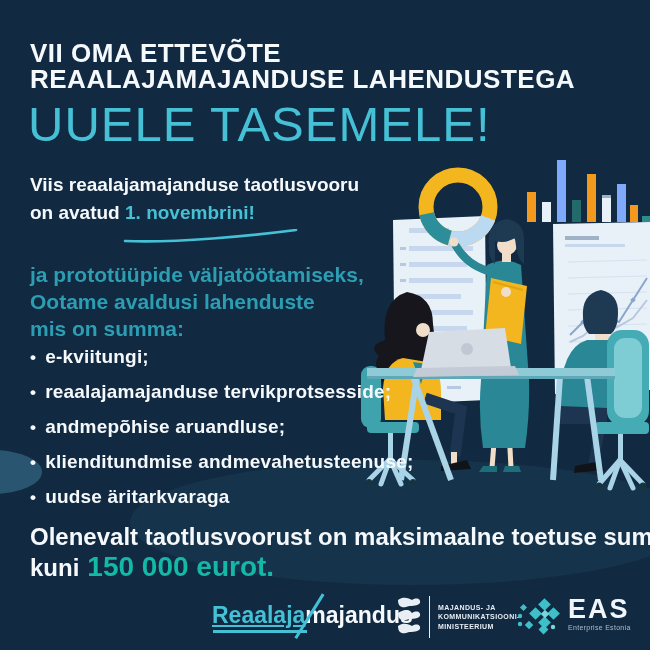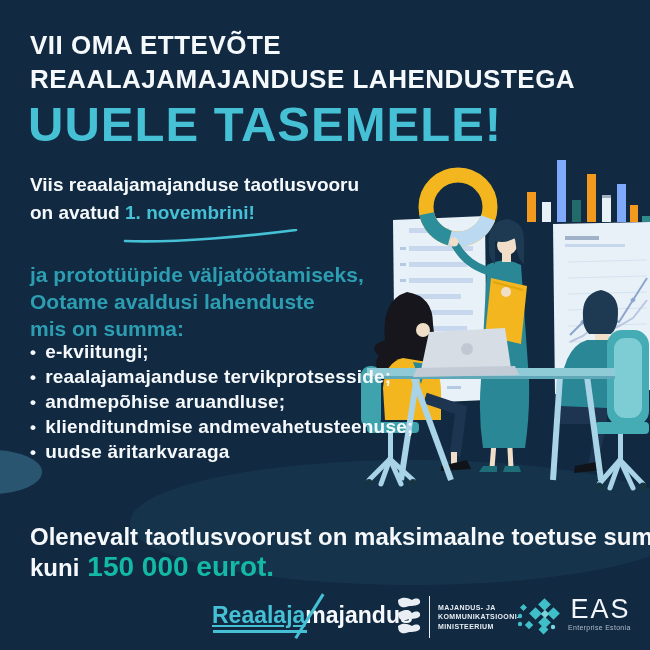--- a/index.html
+++ b/index.html
@@ -13,34 +13,34 @@
   .abs { position:absolute; }
 
   
   .floor-ellipse { left:130px; top:460px; width:565px; height:125px;
     border-radius:50%; background:#16334c; }
   .blob-left { left:-58px; top:450px; width:100px; height:44px;
     border-radius:50%; background:#2a5570; }
 
   
   .title-line { left:30px; font-size:26px; font-weight:bold; letter-spacing:.5px; white-space:nowrap; }
-  .t1 { top:30px; } .t2 { top:64px; }
-  .title-big { left:28px; top:96px; font-size:49px; font-weight:bold;
+  .t1 { top:38px; } .t2 { top:64px; }
+  .title-big { left:28px; top:96px; font-size:49px; font-weight:normal;
     letter-spacing:1px; color:#45c0d5; white-space:nowrap; }
 
   .sub { left:30px; font-size:19px; font-weight:bold; white-space:nowrap; }
   .s1 { top:174px; } .s2 { top:202px; }
   .deadline { color:#45c0d5; }
   .swoosh { left:122px; top:229px; }
 
   .intro { left:30px; top:261px; font-size:21px; font-weight:bold;
     line-height:27px; color:#2d9db2; white-space:nowrap; }
 
   ul.bullets { left:30px; top:340px; list-style:none; }
-  ul.bullets li { font-size:19px; line-height:24px; font-weight:bold;
+  ul.bullets li { font-size:19px; line-height:34px; font-weight:bold;
     letter-spacing:.2px; white-space:nowrap; }
   ul.bullets .dot { color:#f6f9fc; margin-right:9px; font-size:17px; }
 
   .footer-line1 { left:30px; top:523px; font-size:24px; font-weight:bold; white-space:nowrap; }
   .footer-line2 { left:30px; top:551px; font-size:24px; font-weight:bold; white-space:nowrap; }
   .amount { color:#14b8a6; font-size:28px; margin-left:8px; }
 
   
   .brand { left:212px; top:602px; font-size:23px; font-weight:bold; white-space:nowrap; }
   .brand .p1 { color:#45c0d5;text-decoration:underline; } .brand .p2 { color:#f6f9fc; }
@@ -48,21 +48,21 @@
   .brand .slash { position:absolute; left:96px; top:-12px; width:2.5px; height:52px;
     background:#45c0d5; transform:rotate(32deg); }
 
   .ministry { left:396px; top:596px; display:flex; align-items:center; }
   .ministry .divider { width:1px; height:42px; background:#e8eef4; margin:0 8px 0 6px; }
   .ministry .mtext { font-size:7px; font-weight:bold; letter-spacing:.4px;
     line-height:9.5px; color:#e8eef4; }
 
   .eas { left:516px; top:596px; display:flex; align-items:flex-start; }
   .eas .etext { margin-left:8px; color:#f2f6fa; }
-  .eas .ename { font-size:27px; letter-spacing:2px; line-height:27px; font-weight:normal;text-align:right; }
+  .eas .ename { font-size:27px; letter-spacing:2px; line-height:27px; font-weight:bold; }
   .eas .esub { font-size:7px; color:#aebdcb; letter-spacing:.3px; margin-top:1px; }
 </style>
 </head>
 <body>
 
 <div class="abs floor-ellipse"></div>
 <div class="abs blob-left"></div>
 
 <svg class="abs" style="left:355px; top:150px;" width="295" height="365" viewBox="0 0 295 365">
 

